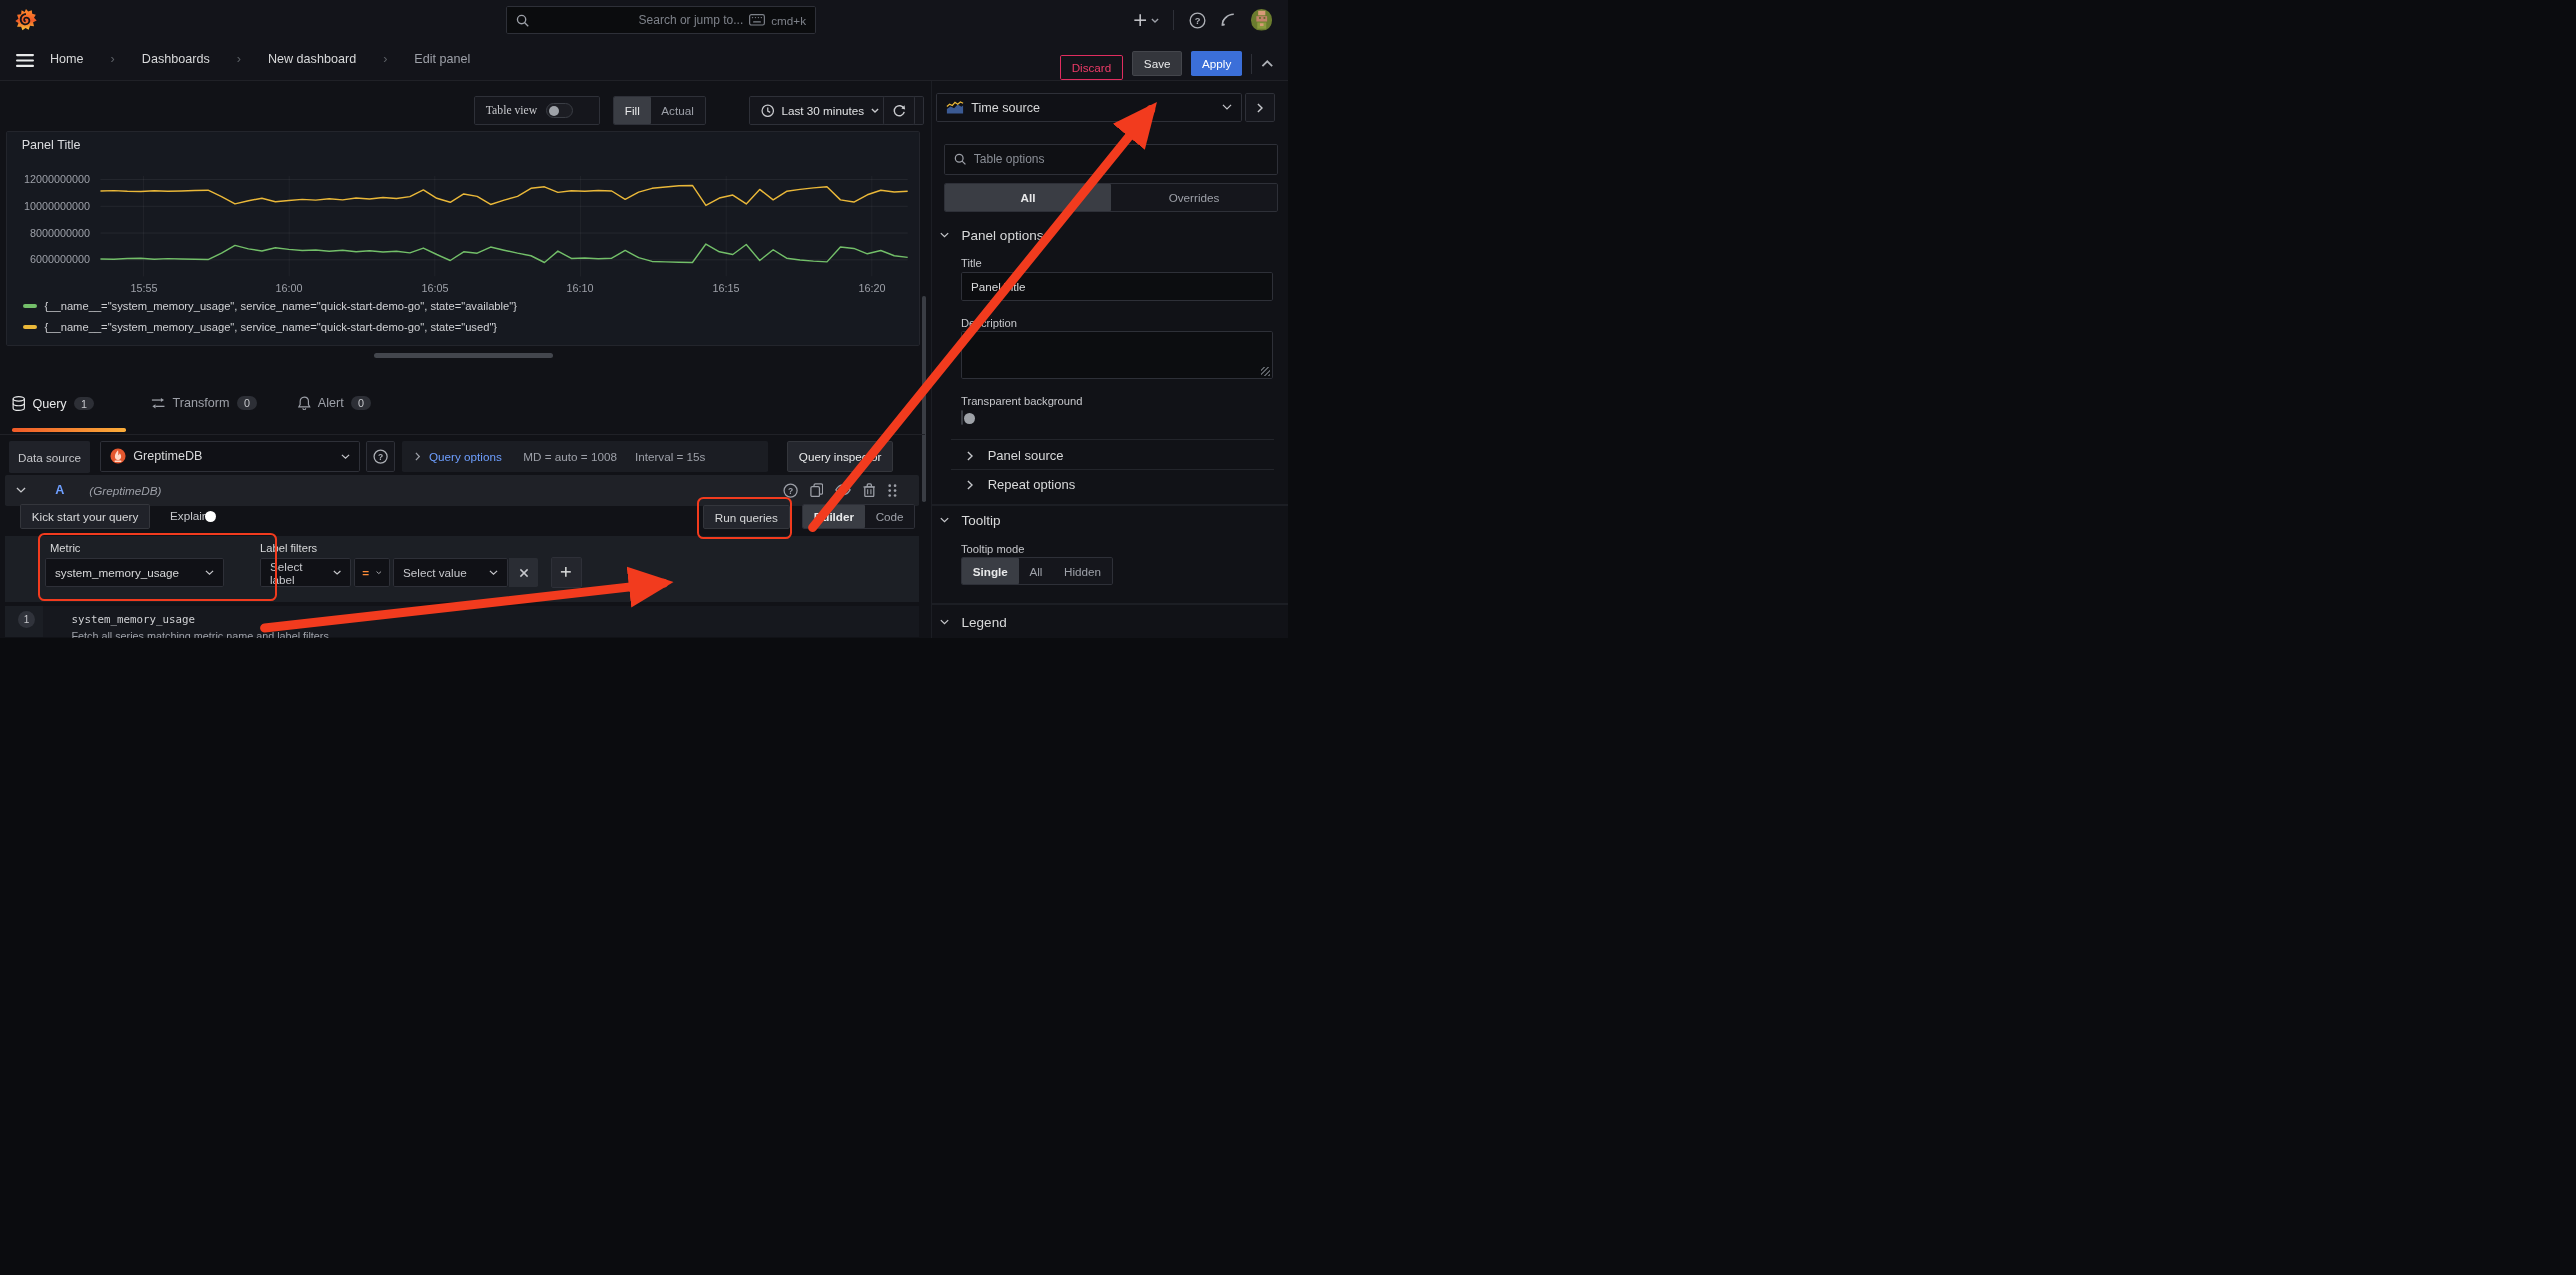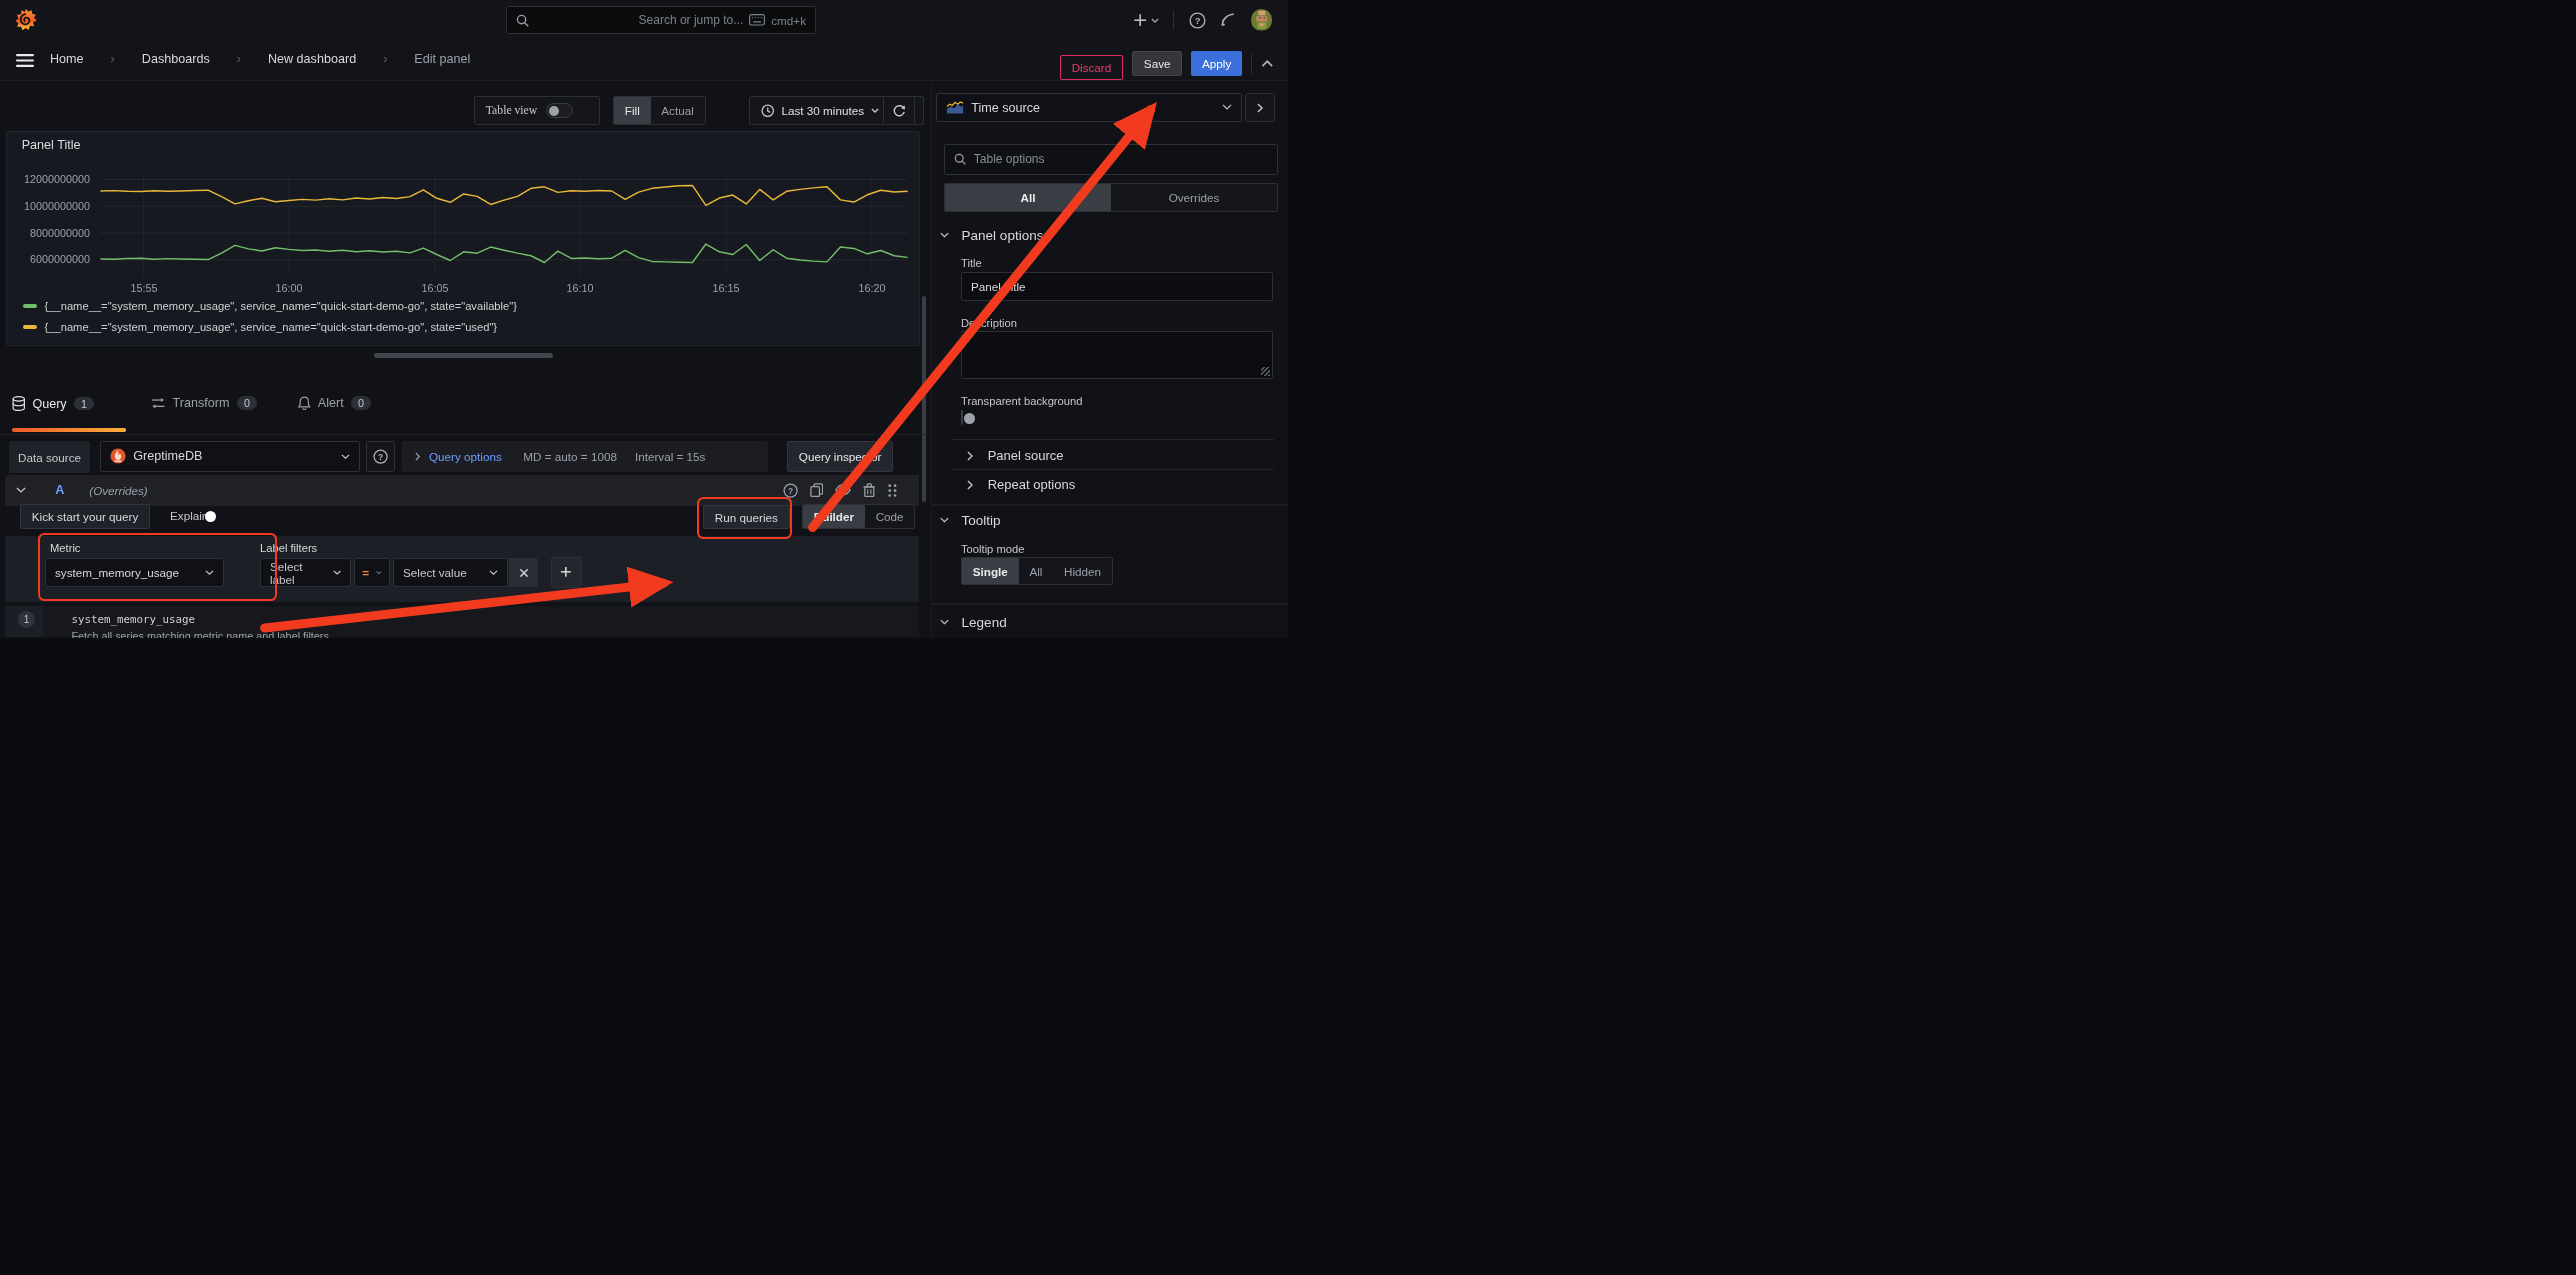--- a/index.html
+++ b/index.html
@@ -311,21 +311,21 @@
     <span style="color:#9da0a8;margin-left:9px;">Interval = 15s</span>
   </div>
   <div class="abs btn gray" style="left:787px;top:441px;height:30.5px;background:#24262d;border:0.9px solid #34363c;">Query inspector</div>
 
   
   <div class="abs" style="left:5.4px;top:475px;width:914px;height:30.5px;background:#1f2127;border-radius:1.8px;display:flex;align-items:center;">
     <svg style="margin-left:10.8px;" width="10" height="6.3" viewBox="0 0 11 7">
         <polyline points="1,1 5.5,5.4 10,1" fill="none" stroke="#c7c8cc" stroke-width="1.5"></polyline>
       </svg>
     <span style="margin-left:29px;color:#6e9fff;font-size:12.6px;font-weight:bold;">A</span>
-    <span style="margin-left:25px;color:#9da0a8;font-style:italic;">(Overrides)</span>
+    <span style="margin-left:25px;color:#9da0a8;font-style:italic;">(GreptimeDB)</span>
     <span class="qicons" style="margin-left:auto;margin-right:21.5px;">
       <svg width="15.2" height="15.2" viewBox="0 0 17 17" style="font-size:13px">
           <circle cx="8.5" cy="8.5" r="7.3" fill="none" stroke="#9da0a8" stroke-width="1.4"></circle>
           <text x="8.5" y="12" text-anchor="middle" font-size="9.5" fill="#9da0a8" font-family="Liberation Sans,sans-serif" font-weight="bold">?</text>
         </svg>
       <svg width="13.5" height="14.4" viewBox="0 0 15 16">
           <rect x="1" y="4" width="9.5" height="11" rx="1.5" fill="none" stroke="#9da0a8" stroke-width="1.4"></rect>
           <path d="M4.5 4 V2.5 A1.5 1.5 0 0 1 6 1 H12.5 A1.5 1.5 0 0 1 14 2.5 V11 A1.5 1.5 0 0 1 12.5 12.5 H10.5" fill="none" stroke="#9da0a8" stroke-width="1.4"></path>
         </svg>
       <svg width="16" height="11.7" viewBox="0 0 18 13">

